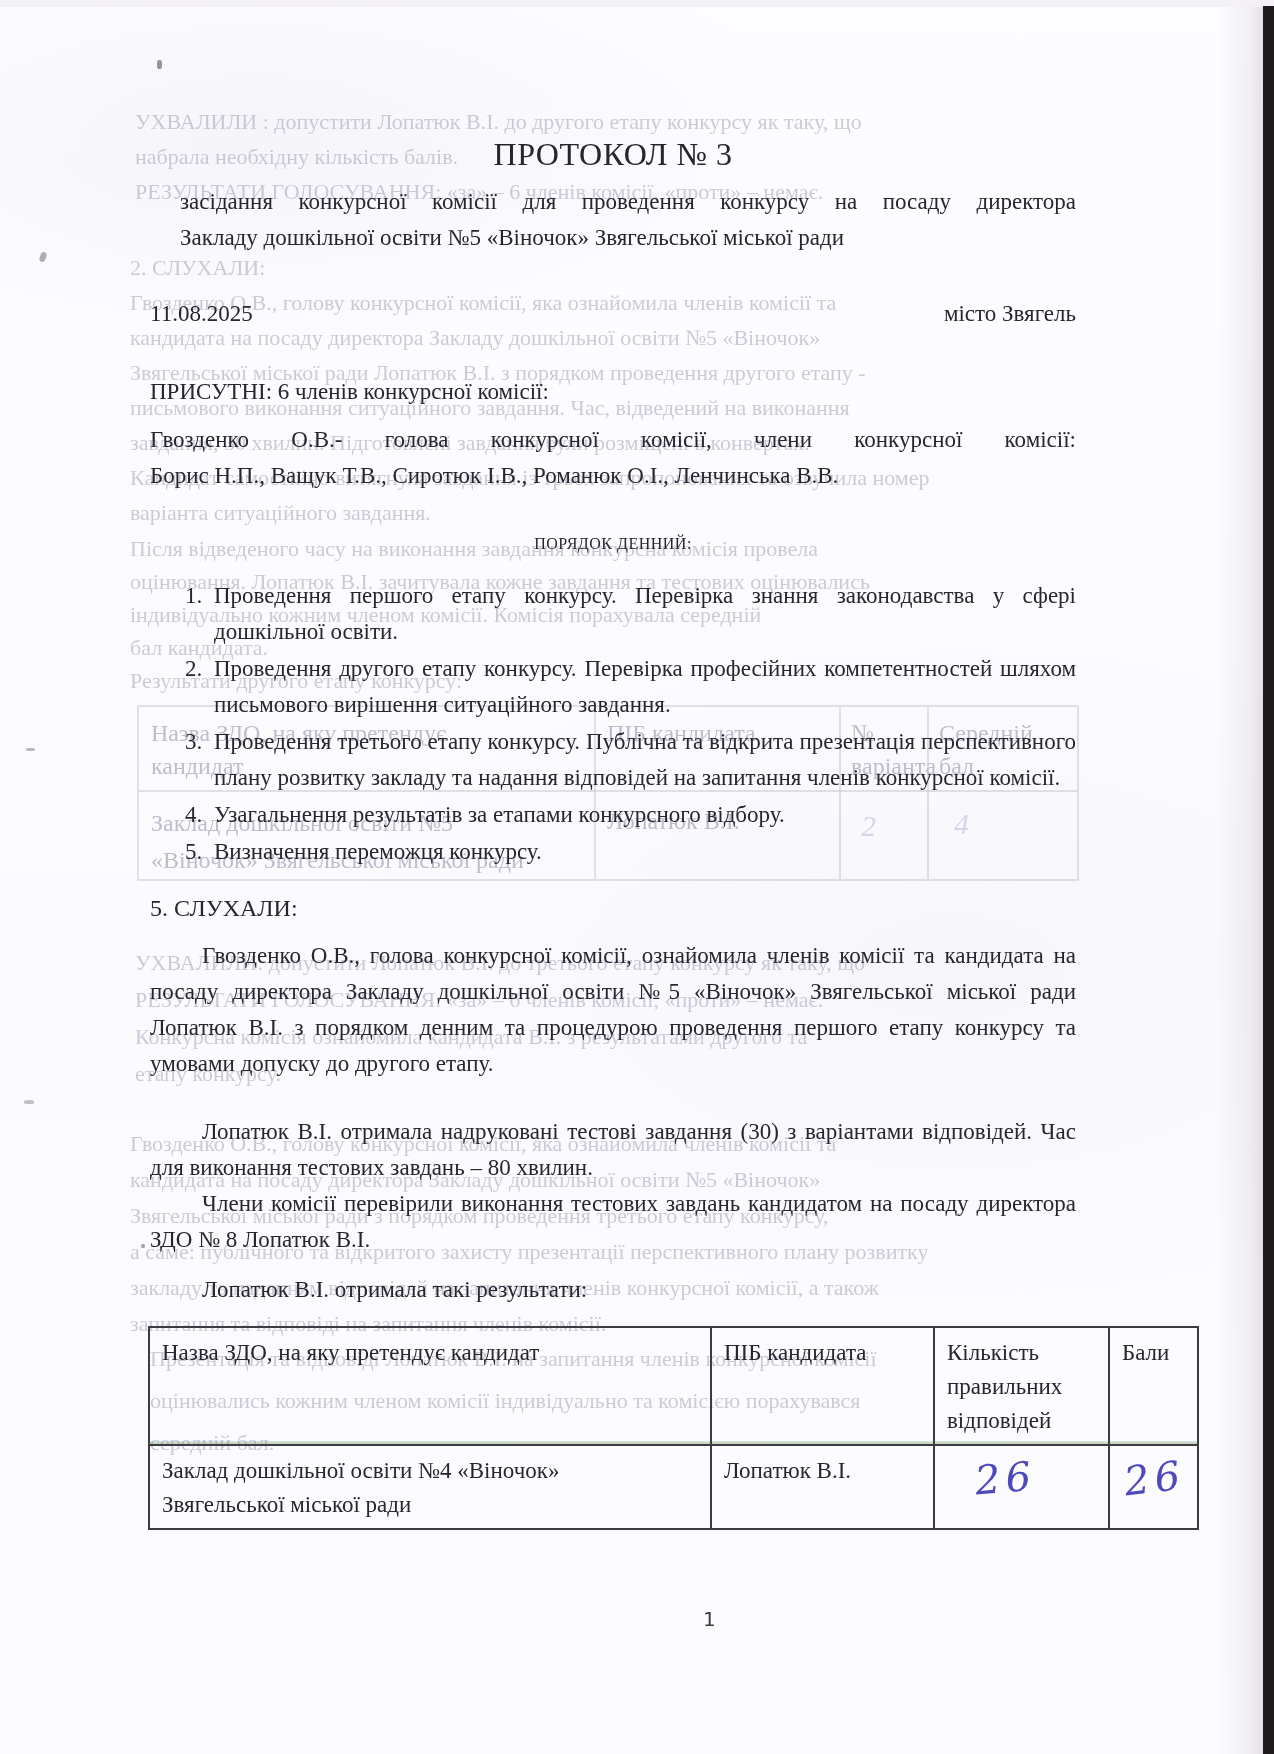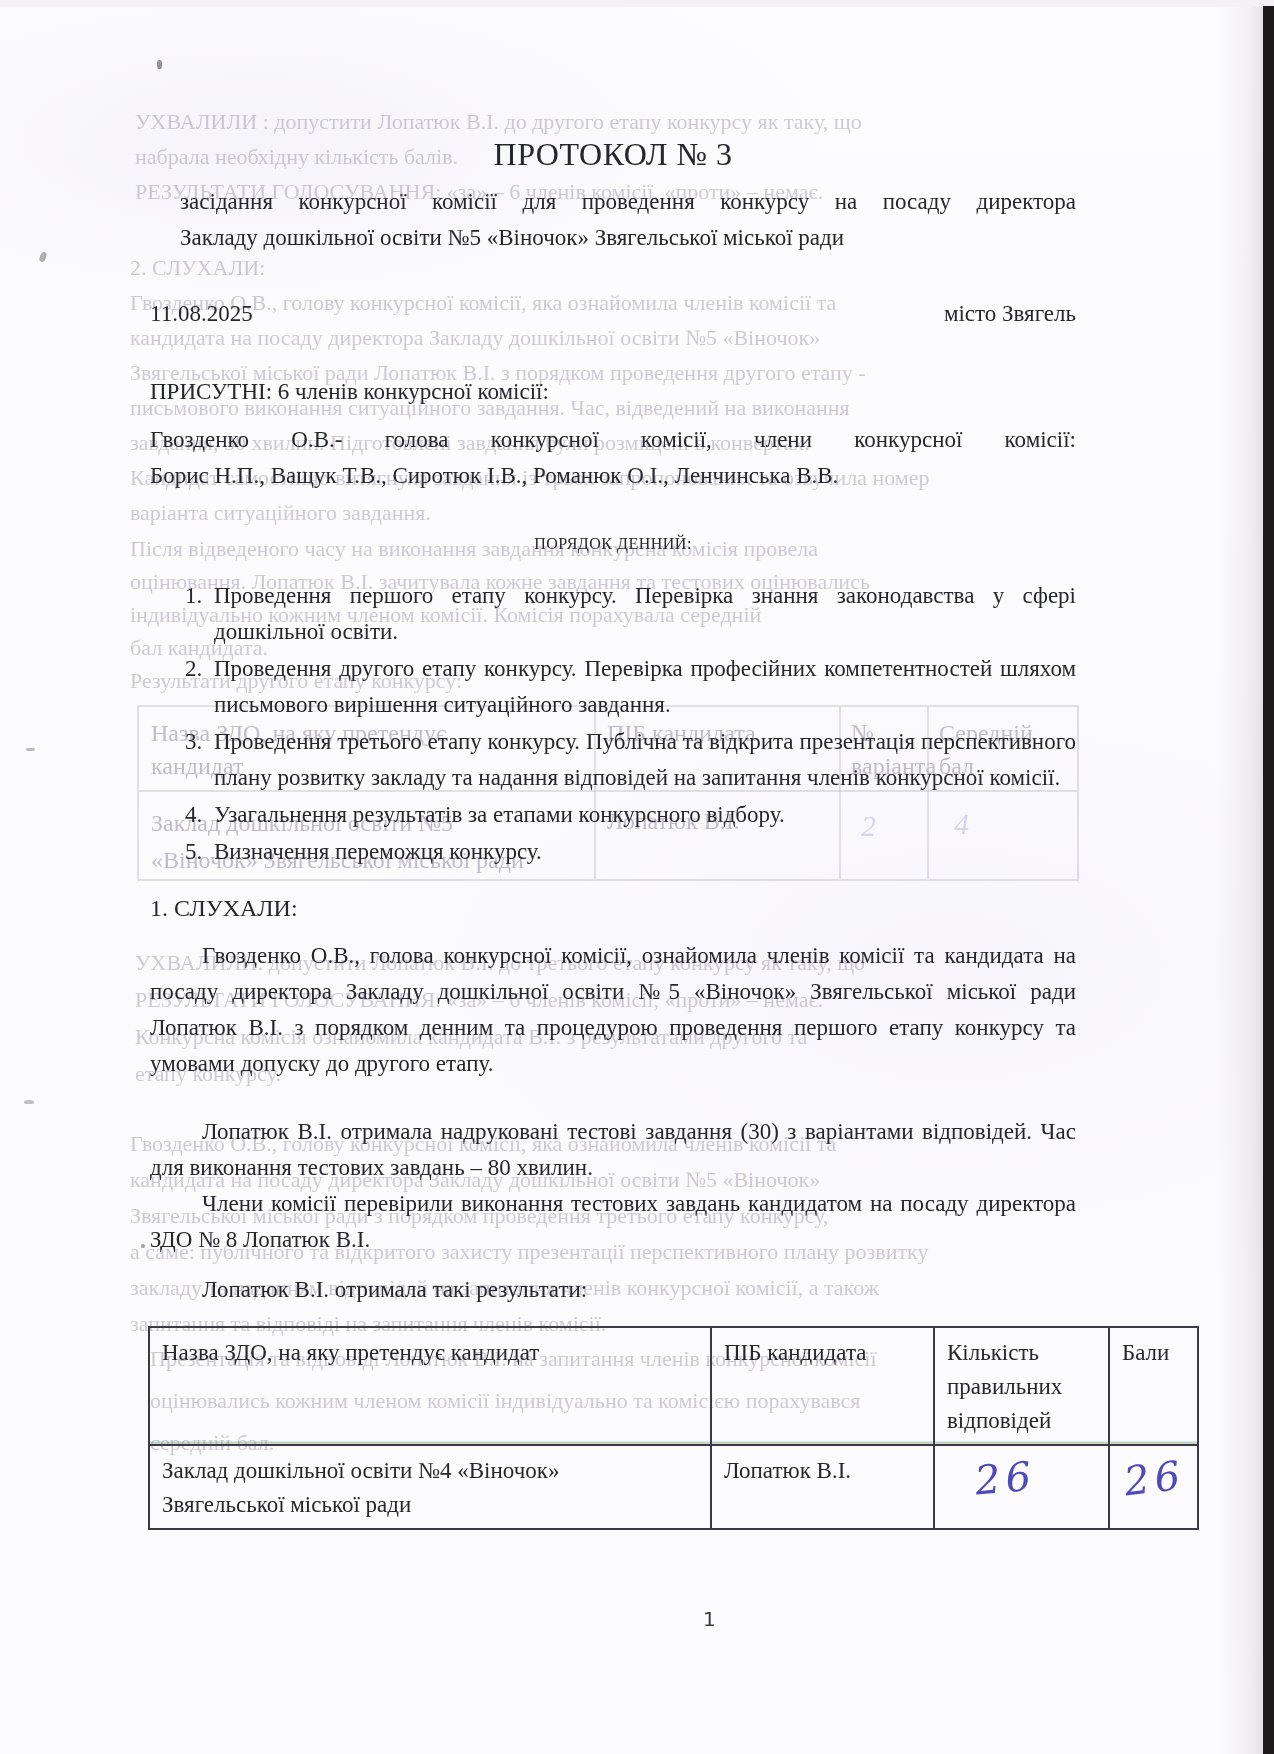--- a/index.html
+++ b/index.html
@@ -155,21 +155,21 @@
     <div class="agenda-head">ПОРЯДОК ДЕННИЙ:</div>
 
     <ol class="agenda">
       <li>Проведення першого етапу конкурсу. Перевірка знання законодавства у сфері дошкільної освіти.</li>
       <li>Проведення другого етапу конкурсу. Перевірка професійних компетентностей шляхом письмового вирішення ситуаційного завдання.</li>
       <li>Проведення третього етапу конкурсу. Публічна та відкрита презентація перспективного плану розвитку закладу та надання відповідей на запитання членів конкурсної комісії.</li>
       <li>Узагальнення результатів за етапами конкурсного відбору.</li>
       <li>Визначення переможця конкурсу.</li>
     </ol>
 
-    <div class="sluhaly">1. СЛУХАЛИ:</div>
+    <div class="sluhaly">5. СЛУХАЛИ:</div>
 
     <p class="body">Гвозденко О.В., голова конкурсної комісії, ознайомила членів комісії та кандидата на посаду директора Закладу дошкільної освіти №5 «Віночок» Звягельської міської ради Лопатюк В.І. з порядком денним та процедурою проведення першого етапу конкурсу та умовами допуску до другого етапу.</p>
     <p class="body gap">Лопатюк В.І. отримала надруковані тестові завдання (30) з варіантами відповідей. Час для виконання тестових завдань – 80 хвилин.</p>
     <p class="body tight">Члени комісії перевірили виконання тестових завдань кандидатом на посаду директора ЗДО № 8 Лопатюк В.І.</p>
 
     <div class="results-intro">Лопатюк В.І. отримала такі результати:</div>
 
     <table class="results">
       <tbody>
           <tr class="hdr">

